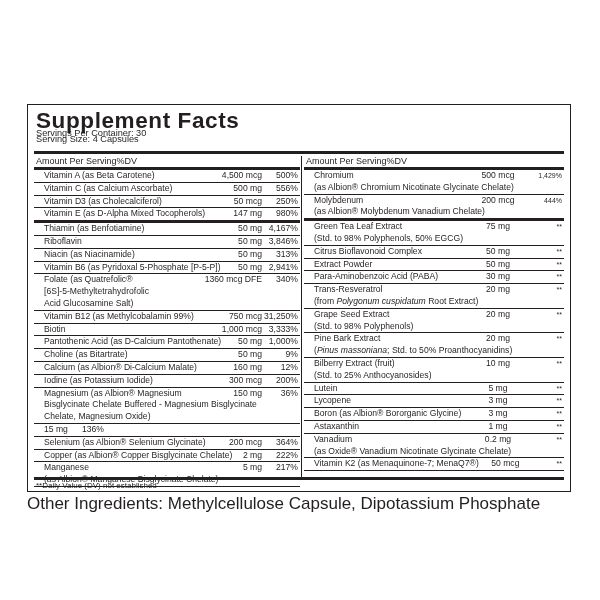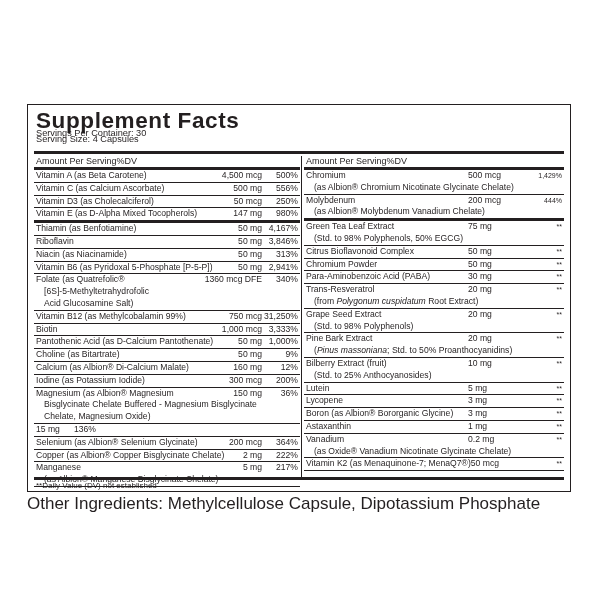--- a/index.html
+++ b/index.html
@@ -12,23 +12,23 @@
   .serving { position:absolute; left:8px; font-size:9.2px; line-height:11px; }
   .bar-top { position:absolute; left:6px; top:46px; width:530px; height:3px; background:#231f20; }
   .col { position:absolute; top:51px; width:266px; }
   .col.left { left:6px; }
   .col.right { left:276px; width:260px; }
   .vdiv { position:absolute; left:273px; top:51px; width:1px; height:322px; background:#231f20; }
   .hdr { display:flex; font-size:9px; height:11px; line-height:11px;
          border-bottom:3px solid #231f20; padding:0 2px; }
   .row { font-size:8.6px; line-height:11.8px; border-bottom:0.8px solid #231f20; padding:0 2px; }
   .row.thick { border-bottom:3px solid #231f20; }
-  .row .line1 { display:flex; height:11.8px; }
+  .row .line1 { display:flex; height:11.8px;margin-left:8px; }
   .row .name { flex:1; white-space:nowrap; overflow:visible; }
-  .row .amt { text-align:left; white-space:nowrap; }
+  .row .amt { text-align:center; white-space:nowrap; }
   .row .dv { width:36px; text-align:right; white-space:nowrap; }
   .row .sub { padding-left:8px; white-space:nowrap; }
   .right .row .amt { width:60px; }
   .right .row .dv { width:34px; font-size:7px; }
   .bar-bottom { position:absolute; left:6px; top:372px; width:530px; height:3px; background:#231f20; }
   .footnote { position:absolute; left:8px; top:376px; font-size:8px; line-height:10px; }
   .other { position:absolute; left:27px; top:497px; font-size:17px; line-height:14px; }
   i { font-style:italic;margin-top:21px; }
 </style>
 </head>
@@ -227,21 +227,21 @@
         </div>
         <div class="row">
           <div class="line1">
             <span class="name">Citrus Bioflavonoid Complex</span>
             <span class="amt">50 mg</span>
             <span class="dv">**</span>
           </div>
         </div>
         <div class="row">
           <div class="line1">
-            <span class="name">Chromium Powder</span>
+            <span class="name">Extract Powder</span>
             <span class="amt">50 mg</span>
             <span class="dv">**</span>
           </div>
         </div>
         <div class="row">
           <div class="line1">
             <span class="name">Para-Aminobenzoic Acid (PABA)</span>
             <span class="amt">30 mg</span>
             <span class="dv">**</span>
           </div>

